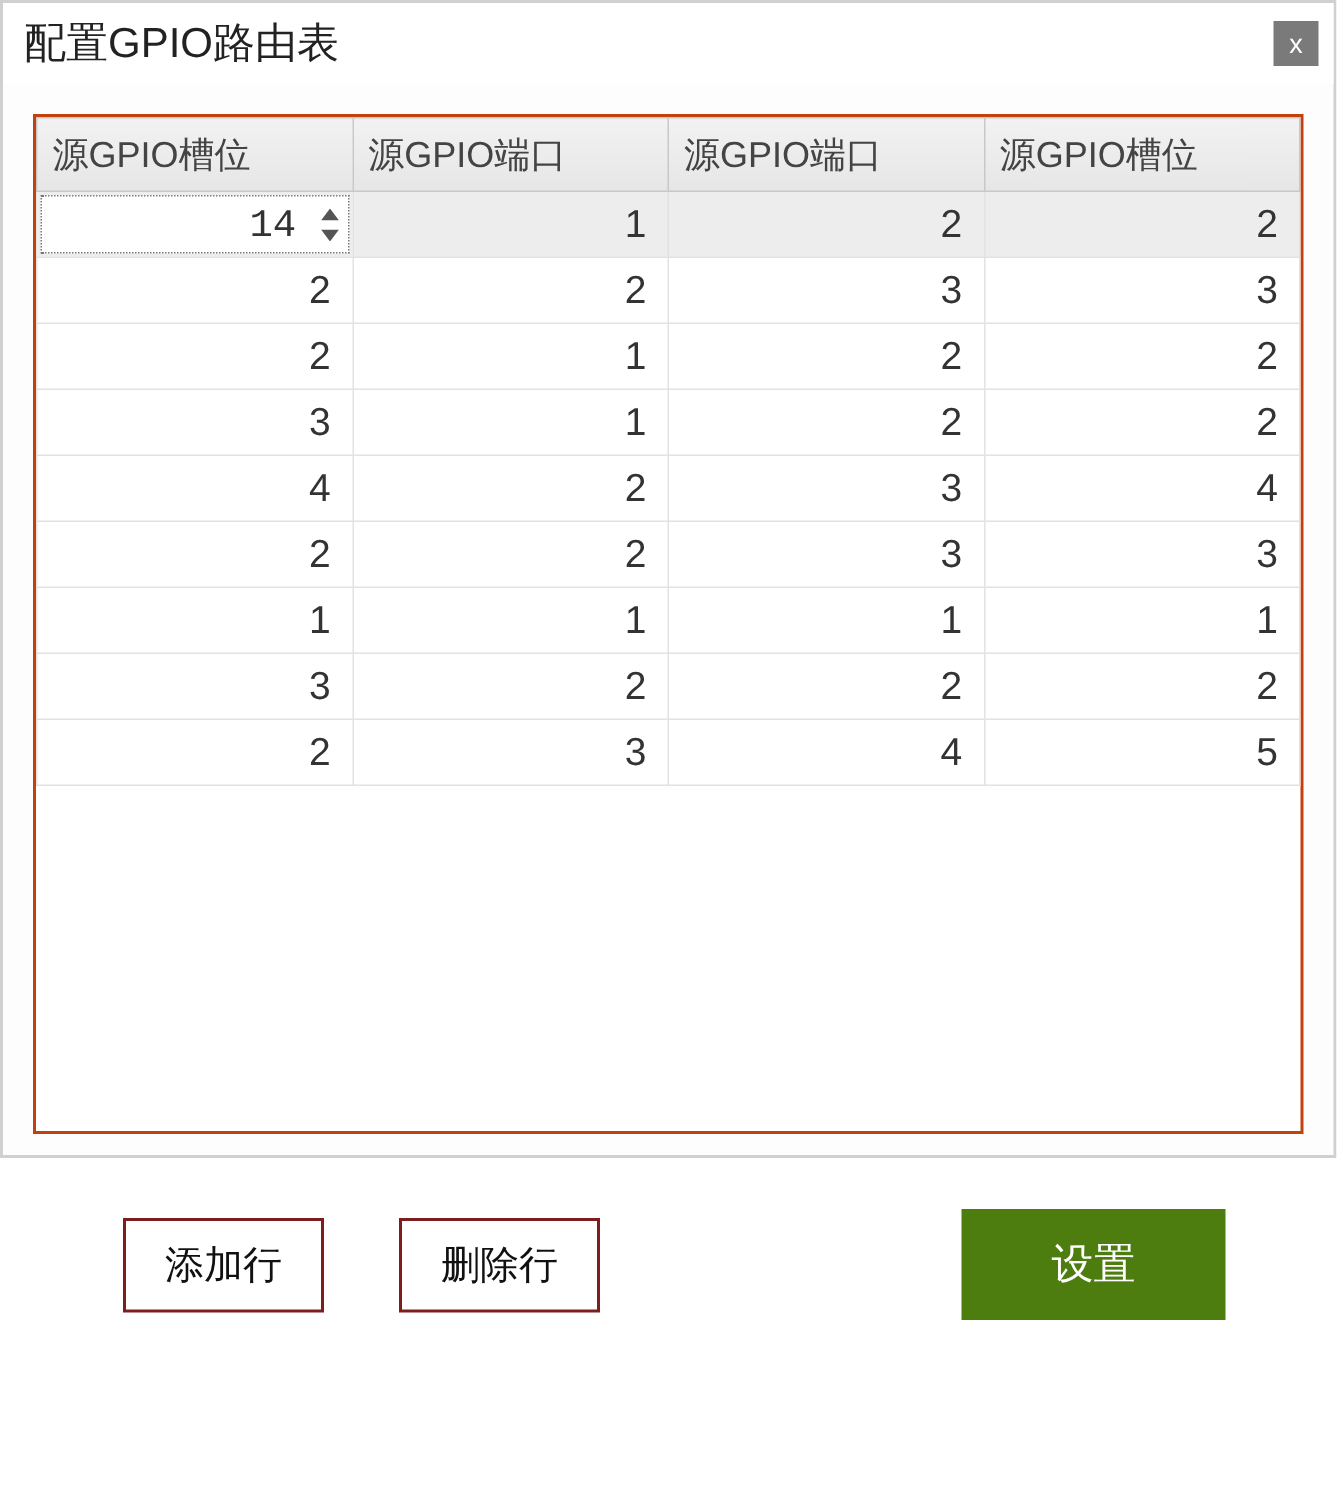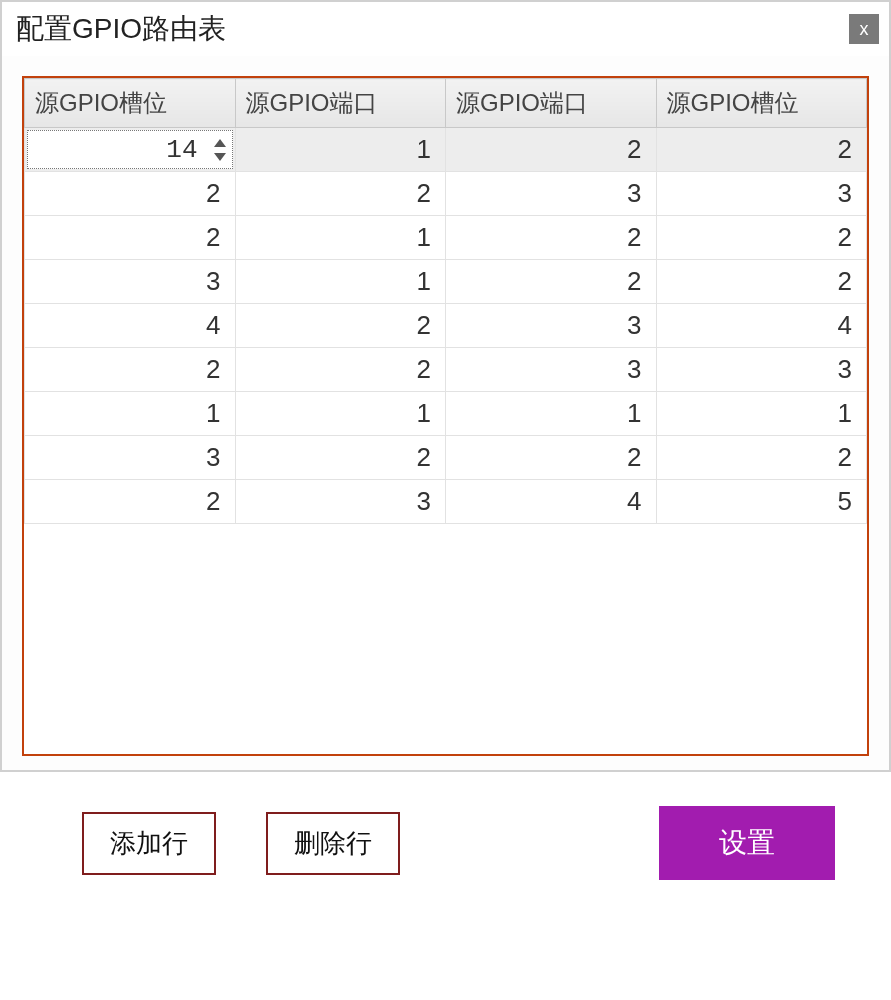--- a/index.html
+++ b/index.html
@@ -127,26 +127,26 @@
     align-items: center;
     justify-content: center;
   }
   .btn-outline {
     background: #fff;
     border: 2px solid #7f1d1d;
     color: #111;
     margin-right: 50px;
   }
   .btn-primary {
-    background: #a21caf;
+    background: #4d7c0f;
     color: #fff;
     border: none;
     padding: 18px 60px;
     margin-left: auto;
-    margin-right: 4px;
+    margin-right: 22px;
     font-size: 28px;
   }
 </style>
 </head>
 <body>
 
 <div class="dialog">
 
   <div class="titlebar">
     <div class="title">配置GPIO路由表</div>

